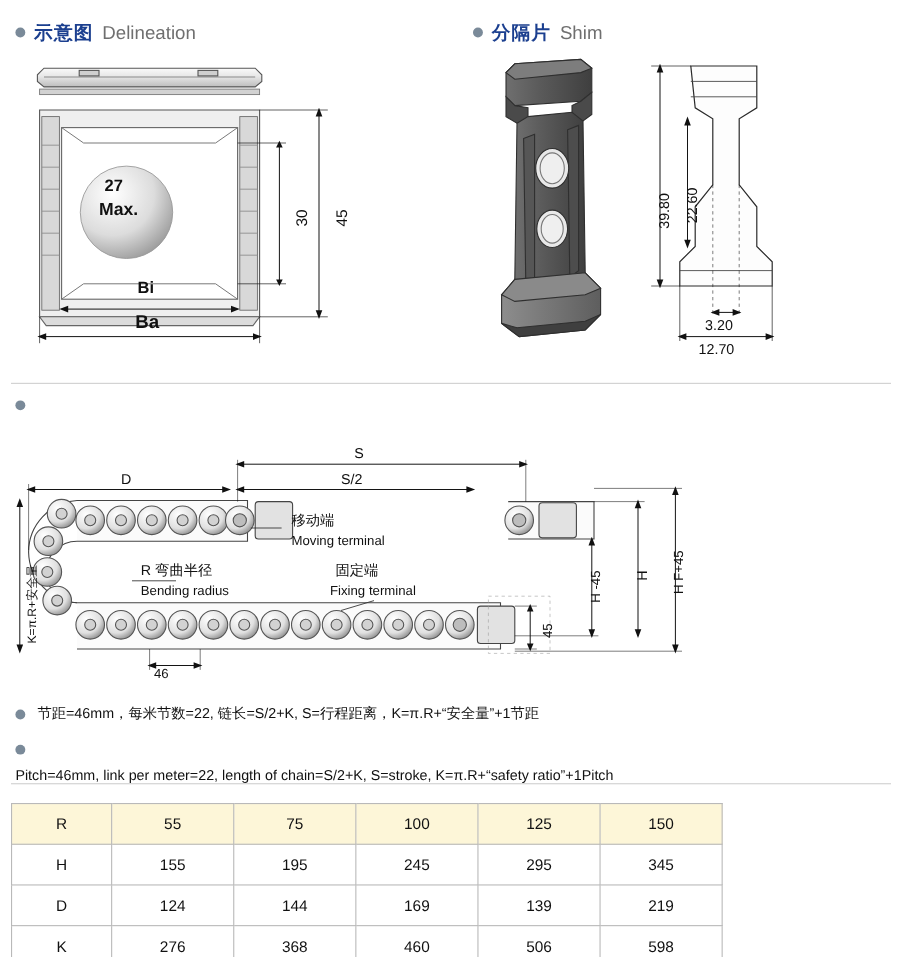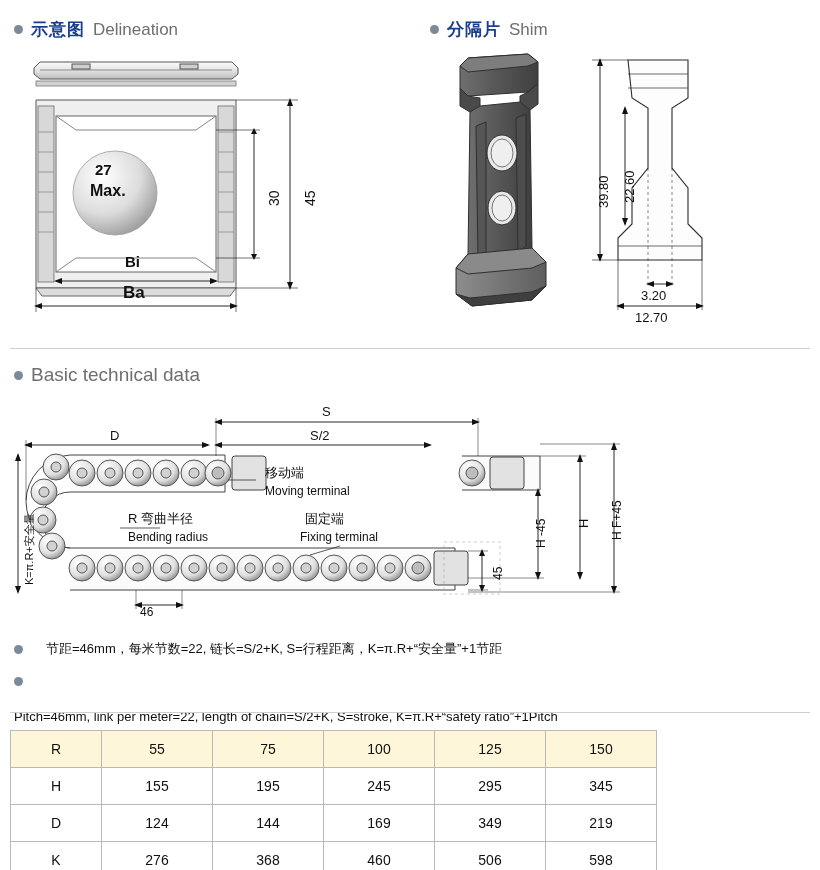--- a/index.html
+++ b/index.html
@@ -69,21 +69,21 @@
     position: absolute;
     height: 1px;
     background: #cfcfcf;
   }
 
   
   .note {
     position: absolute;
     display: flex;
     align-items: flex-start;
-    gap: 23px;
+    gap: 11px;
     font-size: 13px;
     color: #111;
     white-space: nowrap;
   }
   .note .bullet { margin-top: 5px; background:#7a8a99; }
 
   
   table.data {
     position: absolute;
     border-collapse: collapse;
@@ -318,21 +318,20 @@
     <div class="lbl vert" style="left:176px; top:160px; font-size:13px;">39.80</div>
     <div class="lbl vert" style="left:202px; top:155px; font-size:13px;">22.60</div>
     <div class="lbl" style="left:221px; top:240px; font-size:13px;">3.20</div>
     <div class="lbl" style="left:215px; top:262px; font-size:13px;">12.70</div>
   </div>
 
   <div class="hr" style="left:10px; top:348px; width:800px;"></div>
 
   <div class="sec-head big" style="left:14px; top:364px;">
     <span class="bullet"></span>
-    <span class="sec-en">Basic technical data</span>
   </div>
 
   <div class="abs" style="left:10px; top:400px; width:800px; height:225px;">
     <svg width="800" height="225" viewBox="0 0 800 225">
       <defs>
         <radialGradient id="rollerG" cx="35%" cy="30%" r="70%">
           <stop offset="0%" stop-color="#ffffff"></stop>
           <stop offset="70%" stop-color="#e0e0e0"></stop>
           <stop offset="100%" stop-color="#9f9f9f"></stop>
         </radialGradient>
@@ -534,21 +533,21 @@
         <td>195</td>
         <td>245</td>
         <td>295</td>
         <td>345</td>
       </tr>
       <tr>
         <td class="rowhead">D</td>
         <td>124</td>
         <td>144</td>
         <td>169</td>
-        <td>349</td>
+        <td>139</td>
         <td>219</td>
       </tr>
       <tr>
         <td class="rowhead">K</td>
         <td>276</td>
         <td>368</td>
         <td>460</td>
         <td>506</td>
         <td>598</td>
       </tr>

